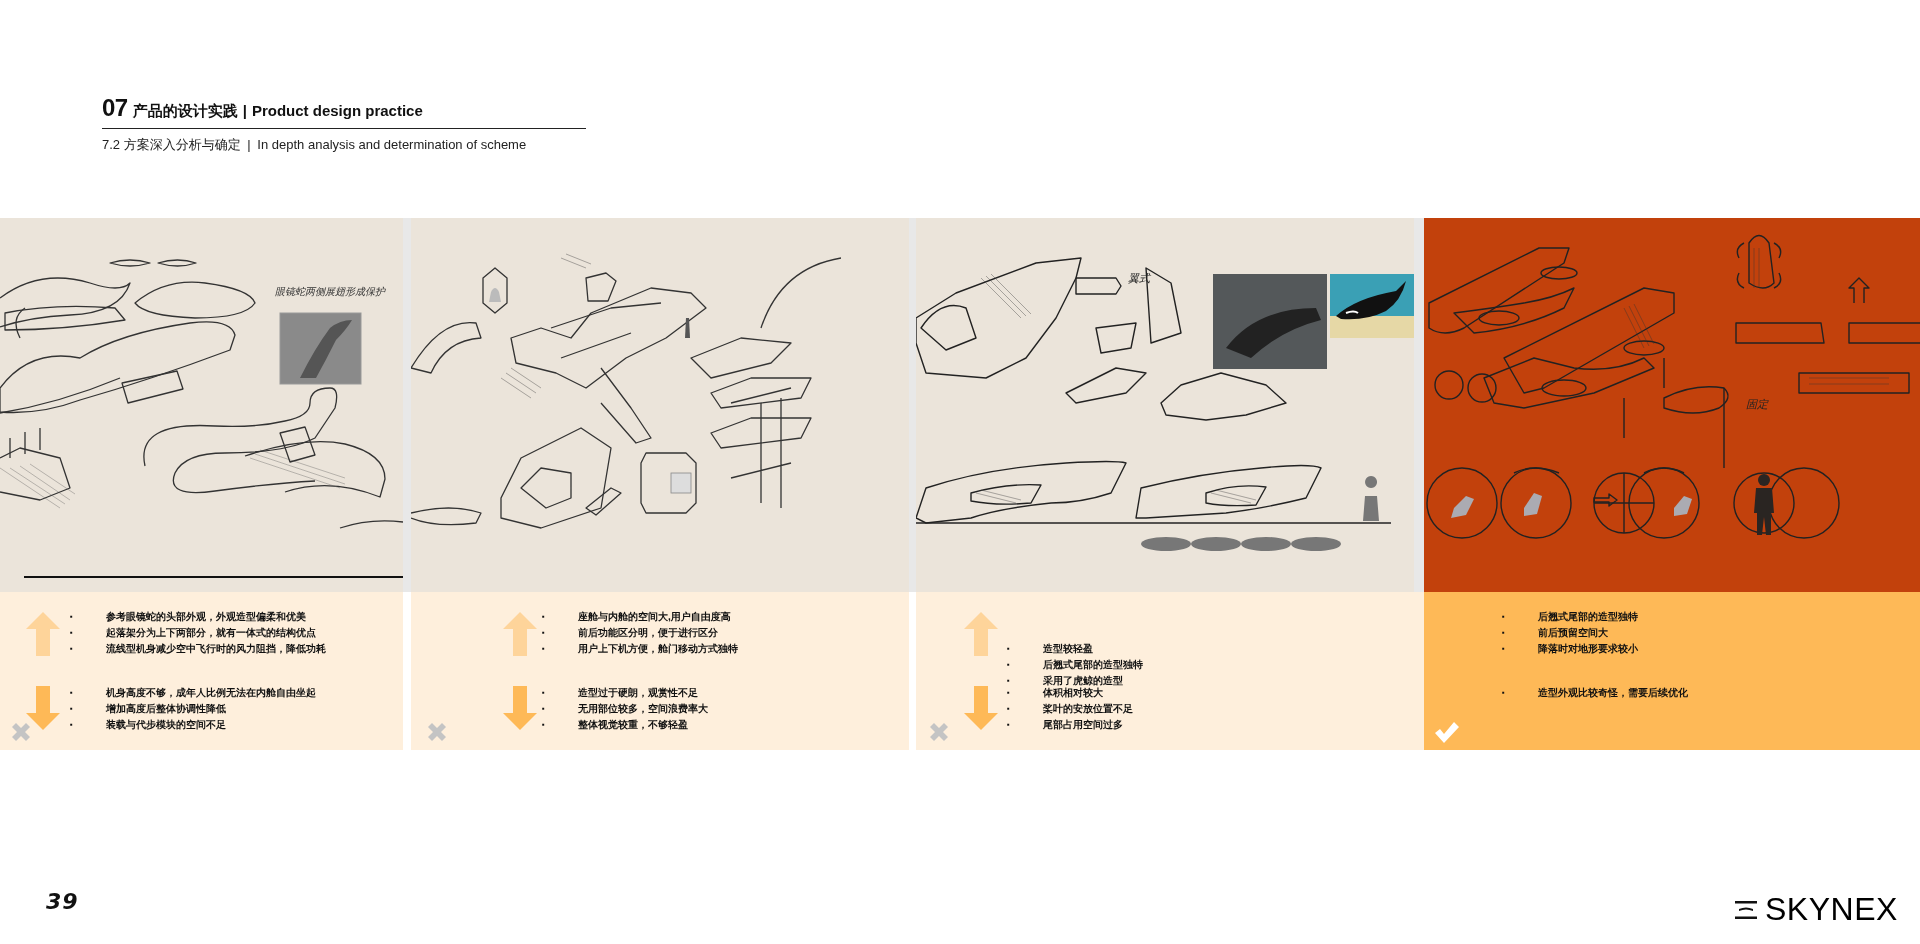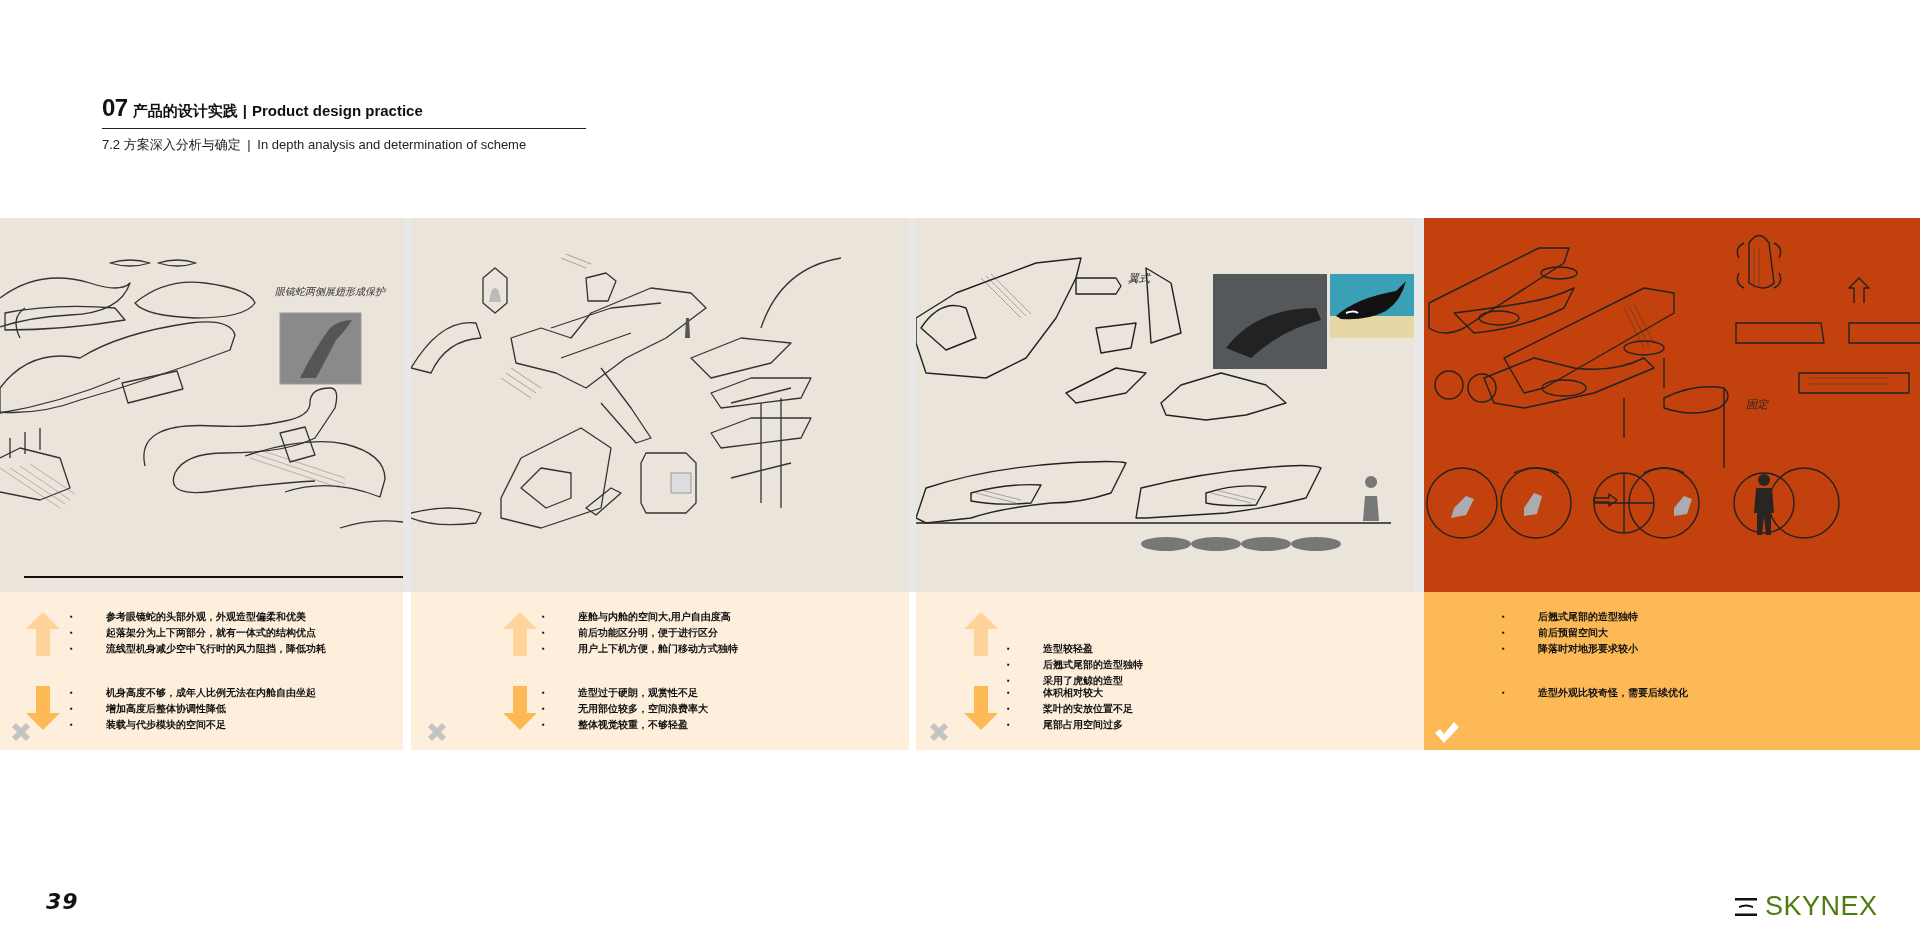--- a/index.html
+++ b/index.html
@@ -30,21 +30,21 @@
   .bullets li::before { content: "\25AA"; position: absolute; left: 0; top: 0; font-size: 8px; }
 
   .mark-x { position: absolute; width: 24px; height: 24px; }
   .mark-check { position: absolute; width: 26px; height: 24px; }
 
   .sketch-line { position: absolute; left: 24px; top: 358px; width: 461px; height: 2px; background: #111; }
 
   .page-num { position: absolute; left: 46px; top: 889px; font-family: "DejaVu Sans", sans-serif; font-weight: 700; font-size: 22px; letter-spacing: 1px; font-style: italic; }
   .brand { position: absolute; left: 1735px; top: 891px; display: flex; align-items: center; }
   .brand-mark { width: 22px; height: 20px; margin-right: 8px; }
-  .brand-name { font-size: 27px; font-weight: 400; letter-spacing: 0.5px; color: #4d7c0f; }
+  .brand-name { font-size: 32px; font-weight: 400; letter-spacing: 0.5px; color: #000000; }
 
   svg { display: block; }
 </style>
 </head>
 <body>
 
 <div class="header">
   <div class="title-row">
     <span class="title-num">07</span>
     <span class="title-cn">产品的设计实践</span>

